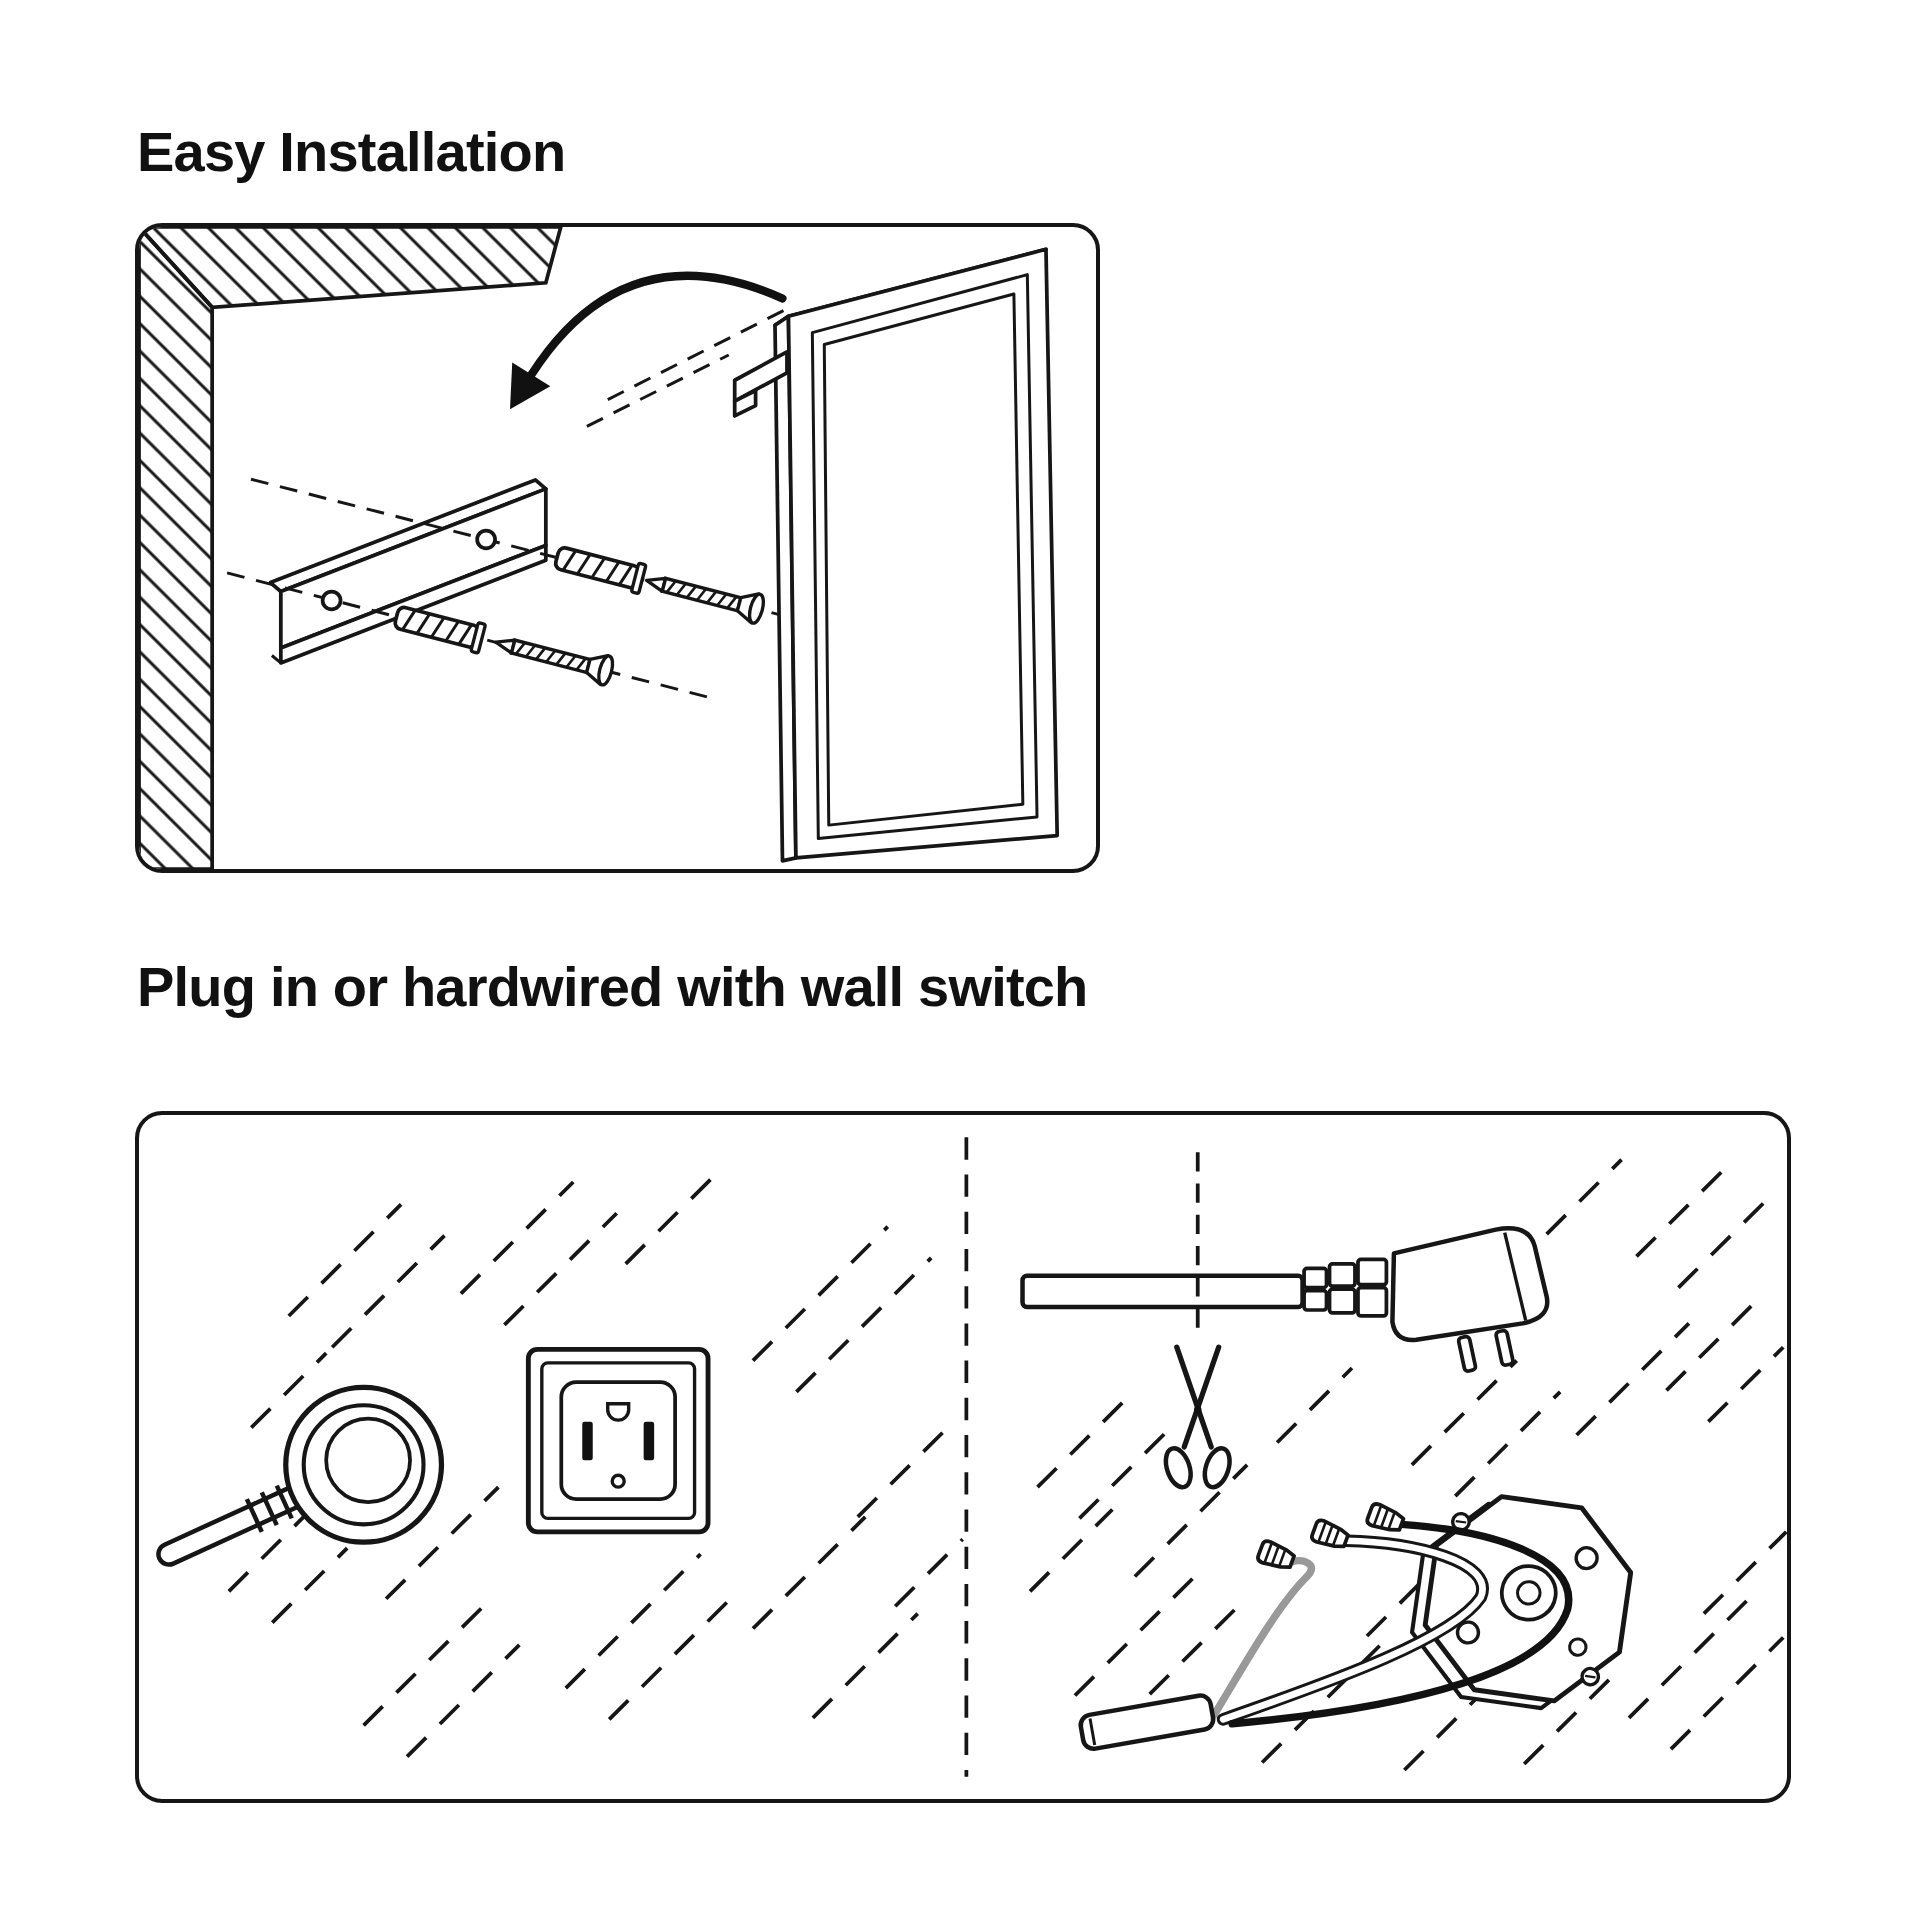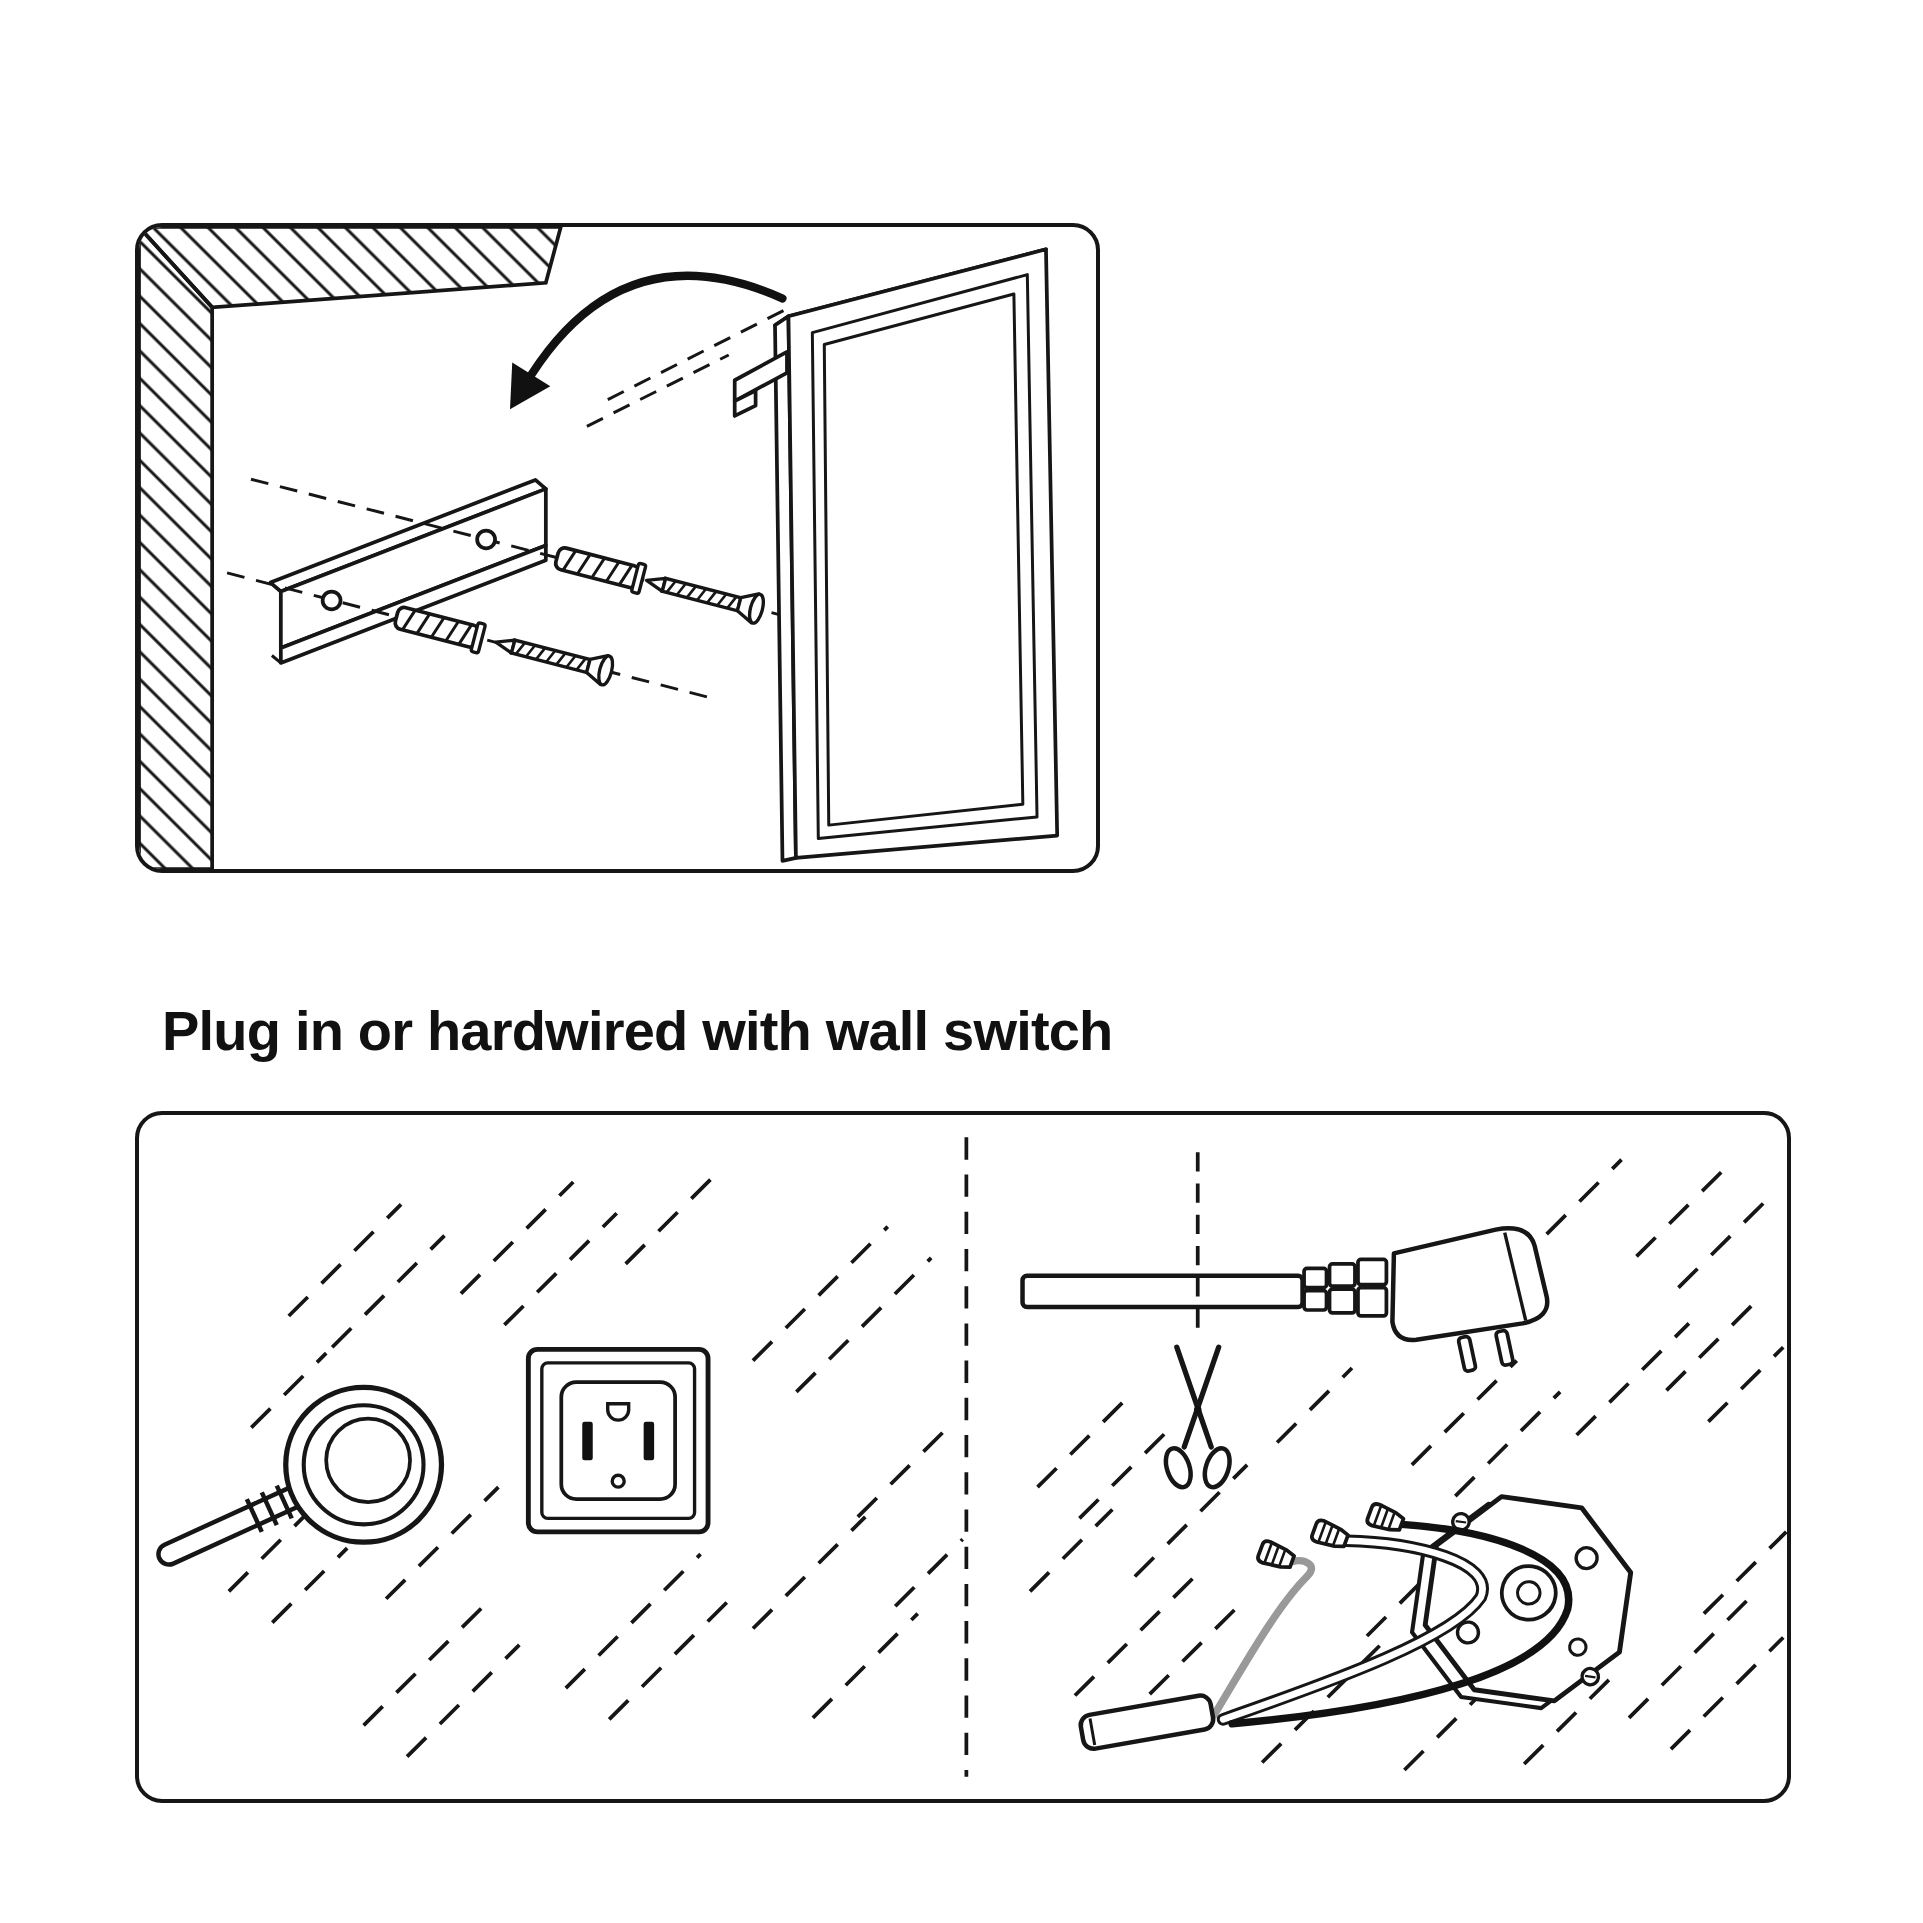--- a/index.html
+++ b/index.html
@@ -14,38 +14,39 @@
   .title{
     position:absolute;
     left:137px;
     font-size:56px;
     font-weight:600;
     letter-spacing:-0.8px;
     color:#111111;
     white-space:nowrap;
   }
   #title-1{top:119px;}
-  #title-2{top:998px;margin-left:25px;}
+  #title-2{top:954px;}
   .panel{
     position:absolute;
     box-sizing:border-box;
     border:4.5px solid #161616;
     border-radius:27px;
     background:#ffffff;
     overflow:hidden;
   }
   #panel-1{left:135px;top:223px;width:965px;height:650px;}
   #panel-2{left:135px;top:1111px;width:1656px;height:692px;}
   .panel svg{display:block;width:100%;height:100%;}
 </style>
 </head>
 <body>
 
 <div class="canvas">
 
+  <div class="title" id="title-1">Easy Installation</div>
 
   <div class="panel" id="panel-1">
     <svg viewBox="0 0 1282 863" preserveAspectRatio="none">
       <defs>
         <pattern id="hatchp" width="26" height="26" patternUnits="userSpaceOnUse" patternTransform="rotate(-45)">
           <line x1="13" y1="0" x2="13" y2="26" stroke="#161616" stroke-width="4"></line>
         </pattern>
         <g id="anchor">
           <rect x="0" y="-15" width="112" height="30" rx="9" fill="#ffffff" stroke="#161616" stroke-width="5"></rect>
           <path d="M22,-15 L12,15 M42,-15 L32,15 M62,-15 L52,15 M82,-15 L72,15 M100,-15 L90,15" stroke="#161616" stroke-width="4" fill="none"></path>

